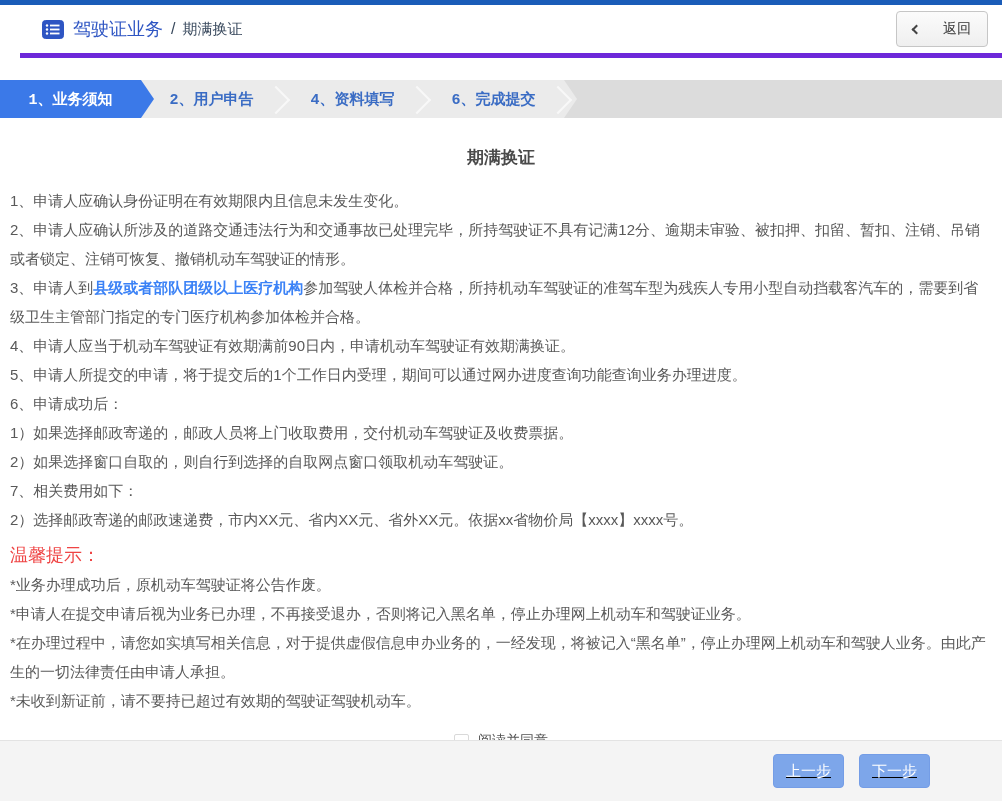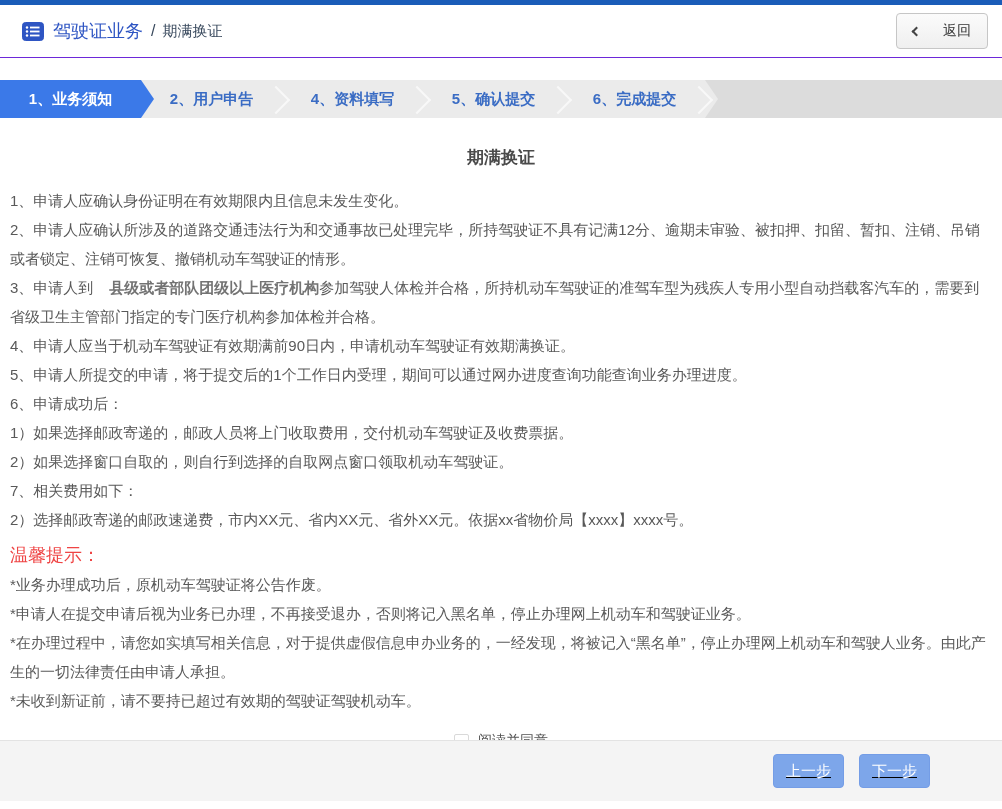--- a/index.html
+++ b/index.html
@@ -12,22 +12,23 @@
     overflow: hidden;
   }
   
   .top-accent { height: 5px; background: #1a5cb8; }
 
   
   .page-header {
     height: 53px;
     display: flex; align-items: center;
     padding: 0 14px 0 22px;
-    border-bottom: 1px solid #6d28d9;
+    border-bottom: 5px solid #6d28d9;
     background: #fff;
+    margin-left: 20px;
   }
   .list-icon { width: 22px; height: 19px; flex: 0 0 auto; }
   .hdr-title { color: #2e55c3; font-size: 18px; margin-left: 9px; }
   .hdr-sep   { color: #3a4a5e; font-size: 16px; margin-left: 8px; }
   .hdr-sub   { color: #3a4a5e; font-size: 15px; margin-left: 7px; }
   .back-btn {
     margin-left: auto;
     display: flex; align-items: center; gap: 23px;
     background: linear-gradient(#fbfbfb, #efefef);
     border: 1px solid #c6c6c6;
@@ -52,20 +53,21 @@
     background: #ebebeb;
     position: relative;
   }
   .step {
     width: 141px;
     display: flex; align-items: center; justify-content: center;
     font-size: 15px; font-weight: bold;
     color: #3a6cc4;
     position: relative;
     cursor: default;
+    font-family: Liberation Mono, monospace;
   }
   .step:not(.active)::after {
     content: '';
     position: absolute;
     right: -4px; top: 50%;
     width: 18px; height: 18px; margin-top: -9px;
     border-top: 2px solid #f8f8f8;
     border-right: 2px solid #f8f8f8;
     transform: rotate(45deg);
     z-index: 1;
@@ -101,21 +103,21 @@
     margin: 0;
     font-size: 15px;
     line-height: 29px;
     color: #595959;
   }
   .notice-body p.heading {
     font-size: 18px;
     color: #ef4444;
     margin-top: 7px;
   }
-  .notice-body span.bold { font-weight: bold; color: #737373; padding-left: 16px; }
+  .notice-body span.bold { font-weight: bold; color: #3b82f6; }
 
   
   .agree-row {
     margin-top: 17px;
     display: flex; align-items: center; justify-content: center;
     cursor: pointer;
   }
   .agree-row input[type="checkbox"] {
     appearance: none; -webkit-appearance: none;
     width: 15px; height: 15px;
@@ -179,23 +181,20 @@
   <div class="step active">
       <span>1、业务须知</span>
     </div>
     <div class="step">
       <span>2、用户申告</span>
     </div>
     <div class="step">
       <span>4、资料填写</span>
     </div>
     <div class="step">
-      <span>5、确认提交</span>
-    </div>
-    <div class="step">
       <span>6、完成提交</span>
     </div>
     <div class="step-filler"></div>
 </div>
 
 <div class="notice-title">期满换证</div>
 
 <div class="notice-body">
     <p><span>1、申请人应确认身份证明在有效期限内且信息未发生变化。</span></p>
     <p><span>2、申请人应确认所涉及的道路交通违法行为和交通事故已处理完毕，所持驾驶证不具有记满12分、逾期未审验、被扣押、扣留、暂扣、注销、吊销或者锁定、注销可恢复、撤销机动车驾驶证的情形。</span></p>

